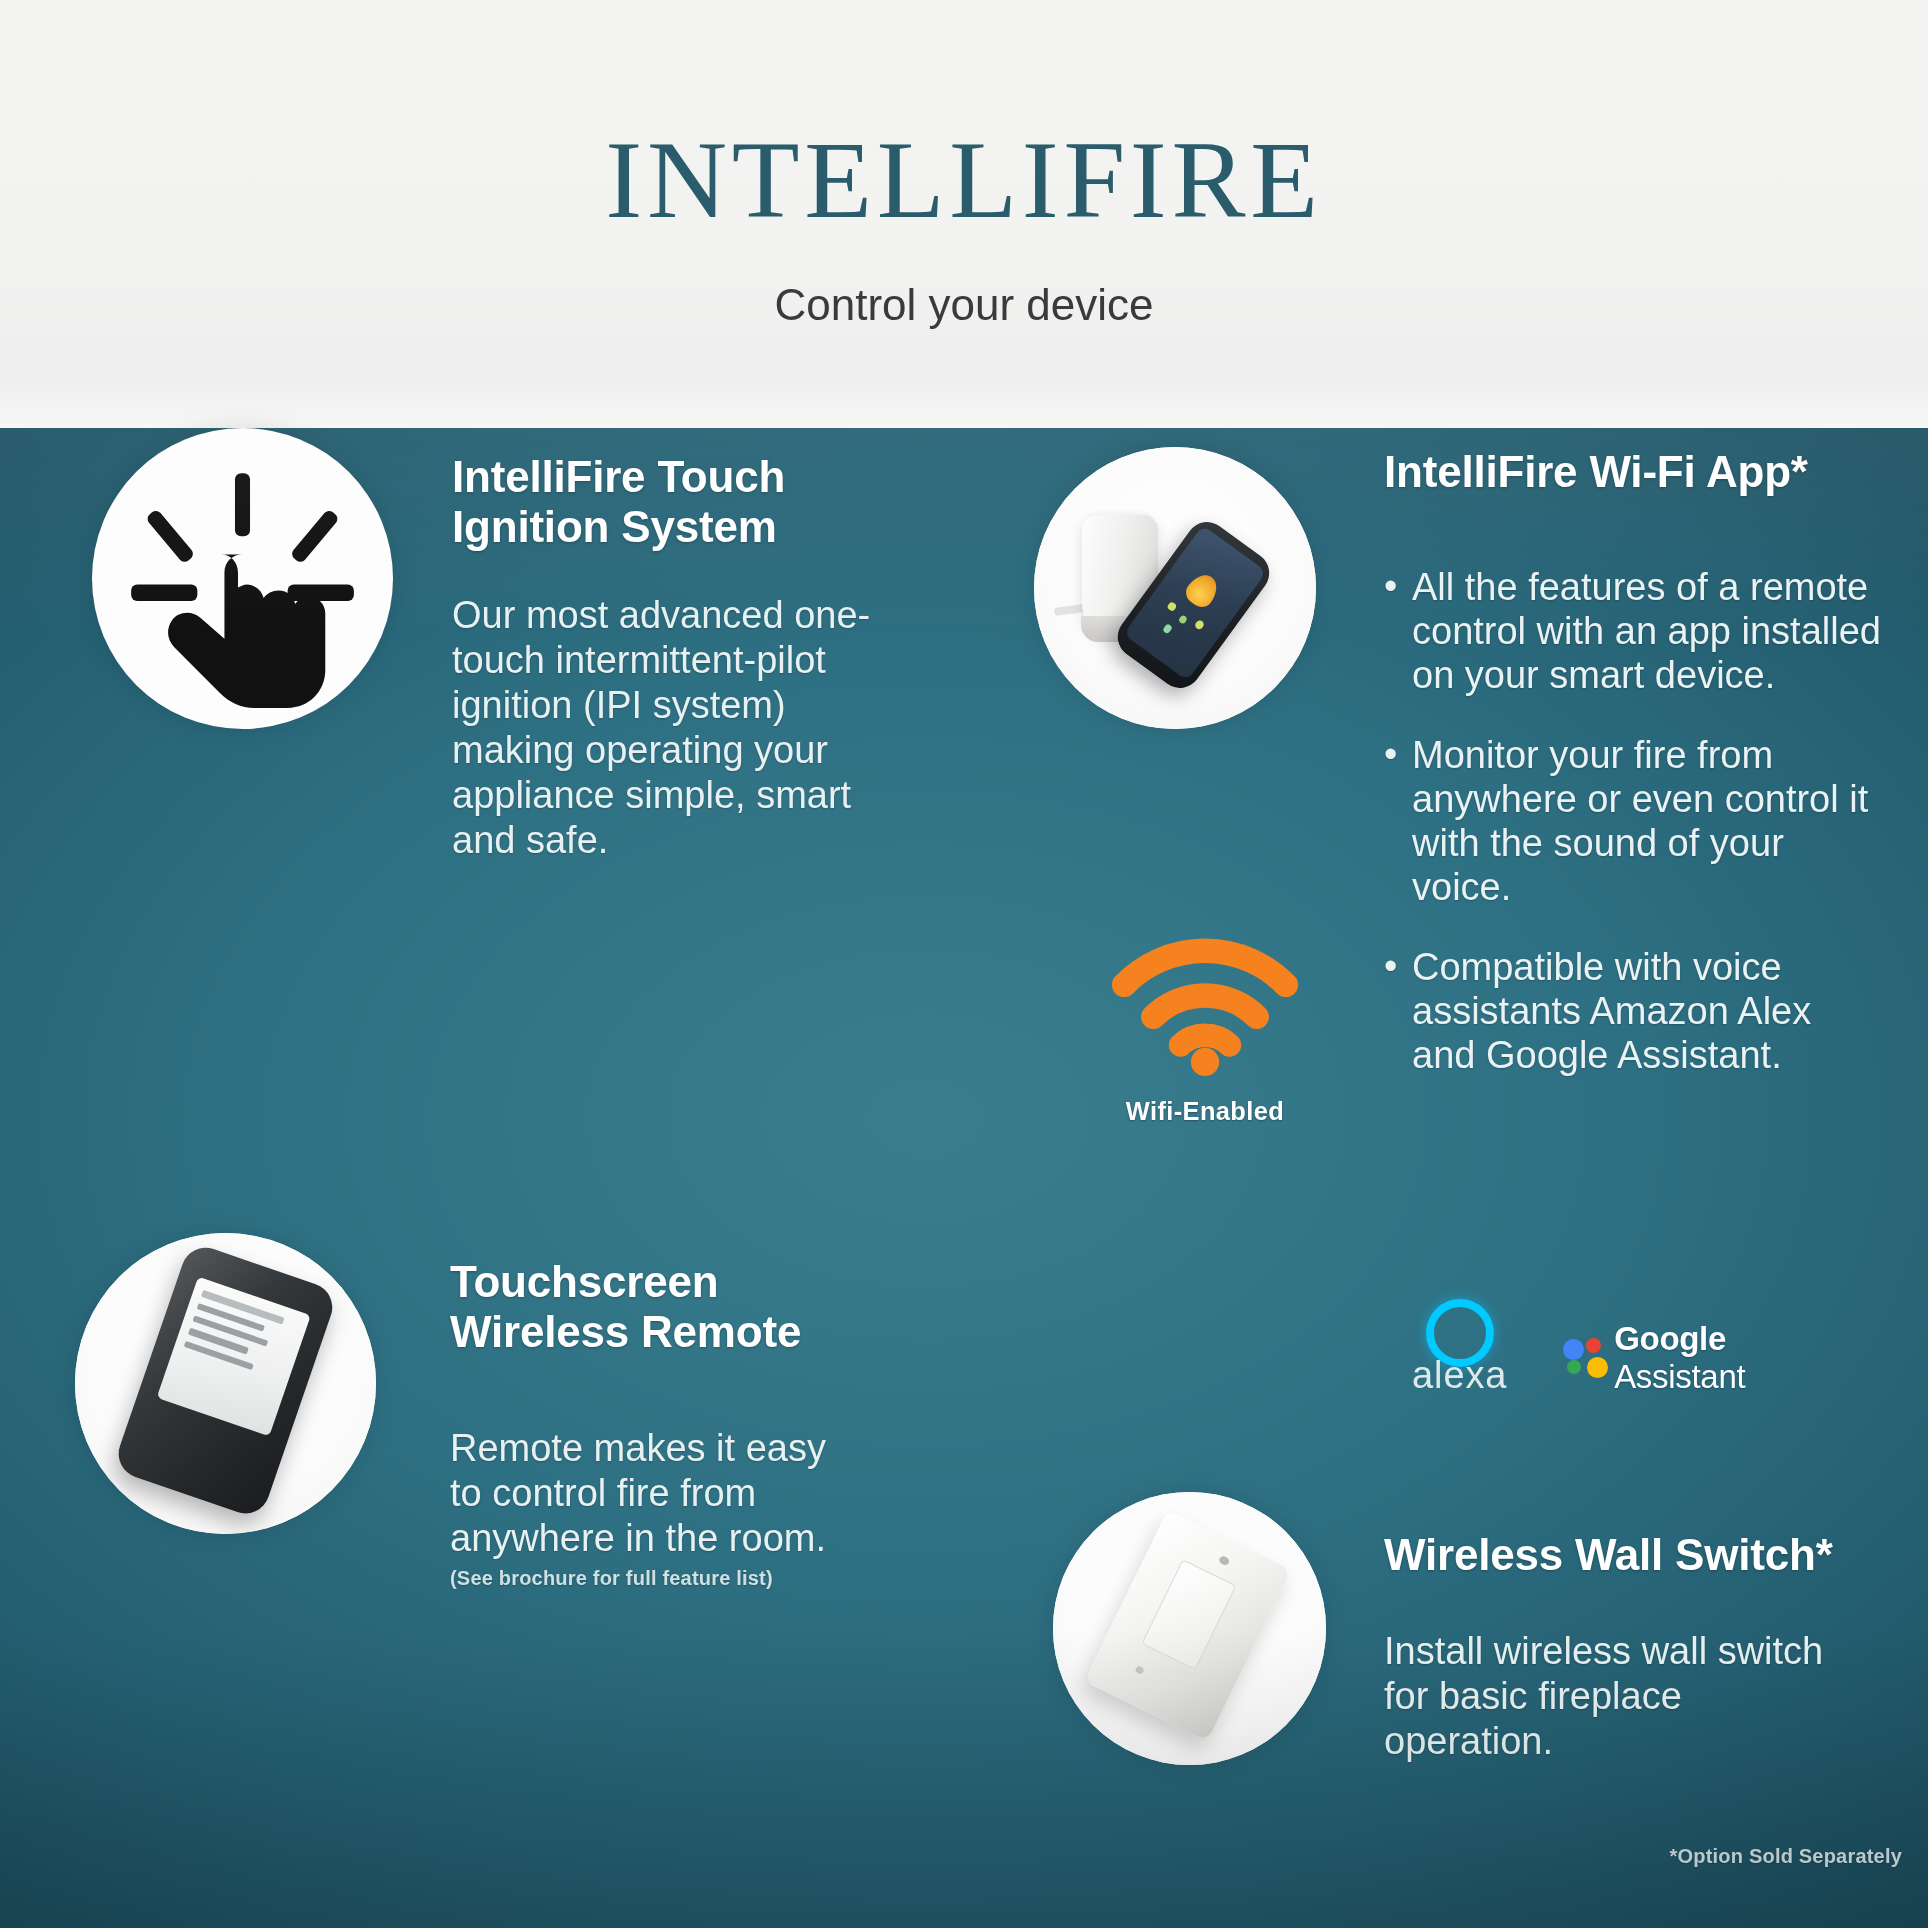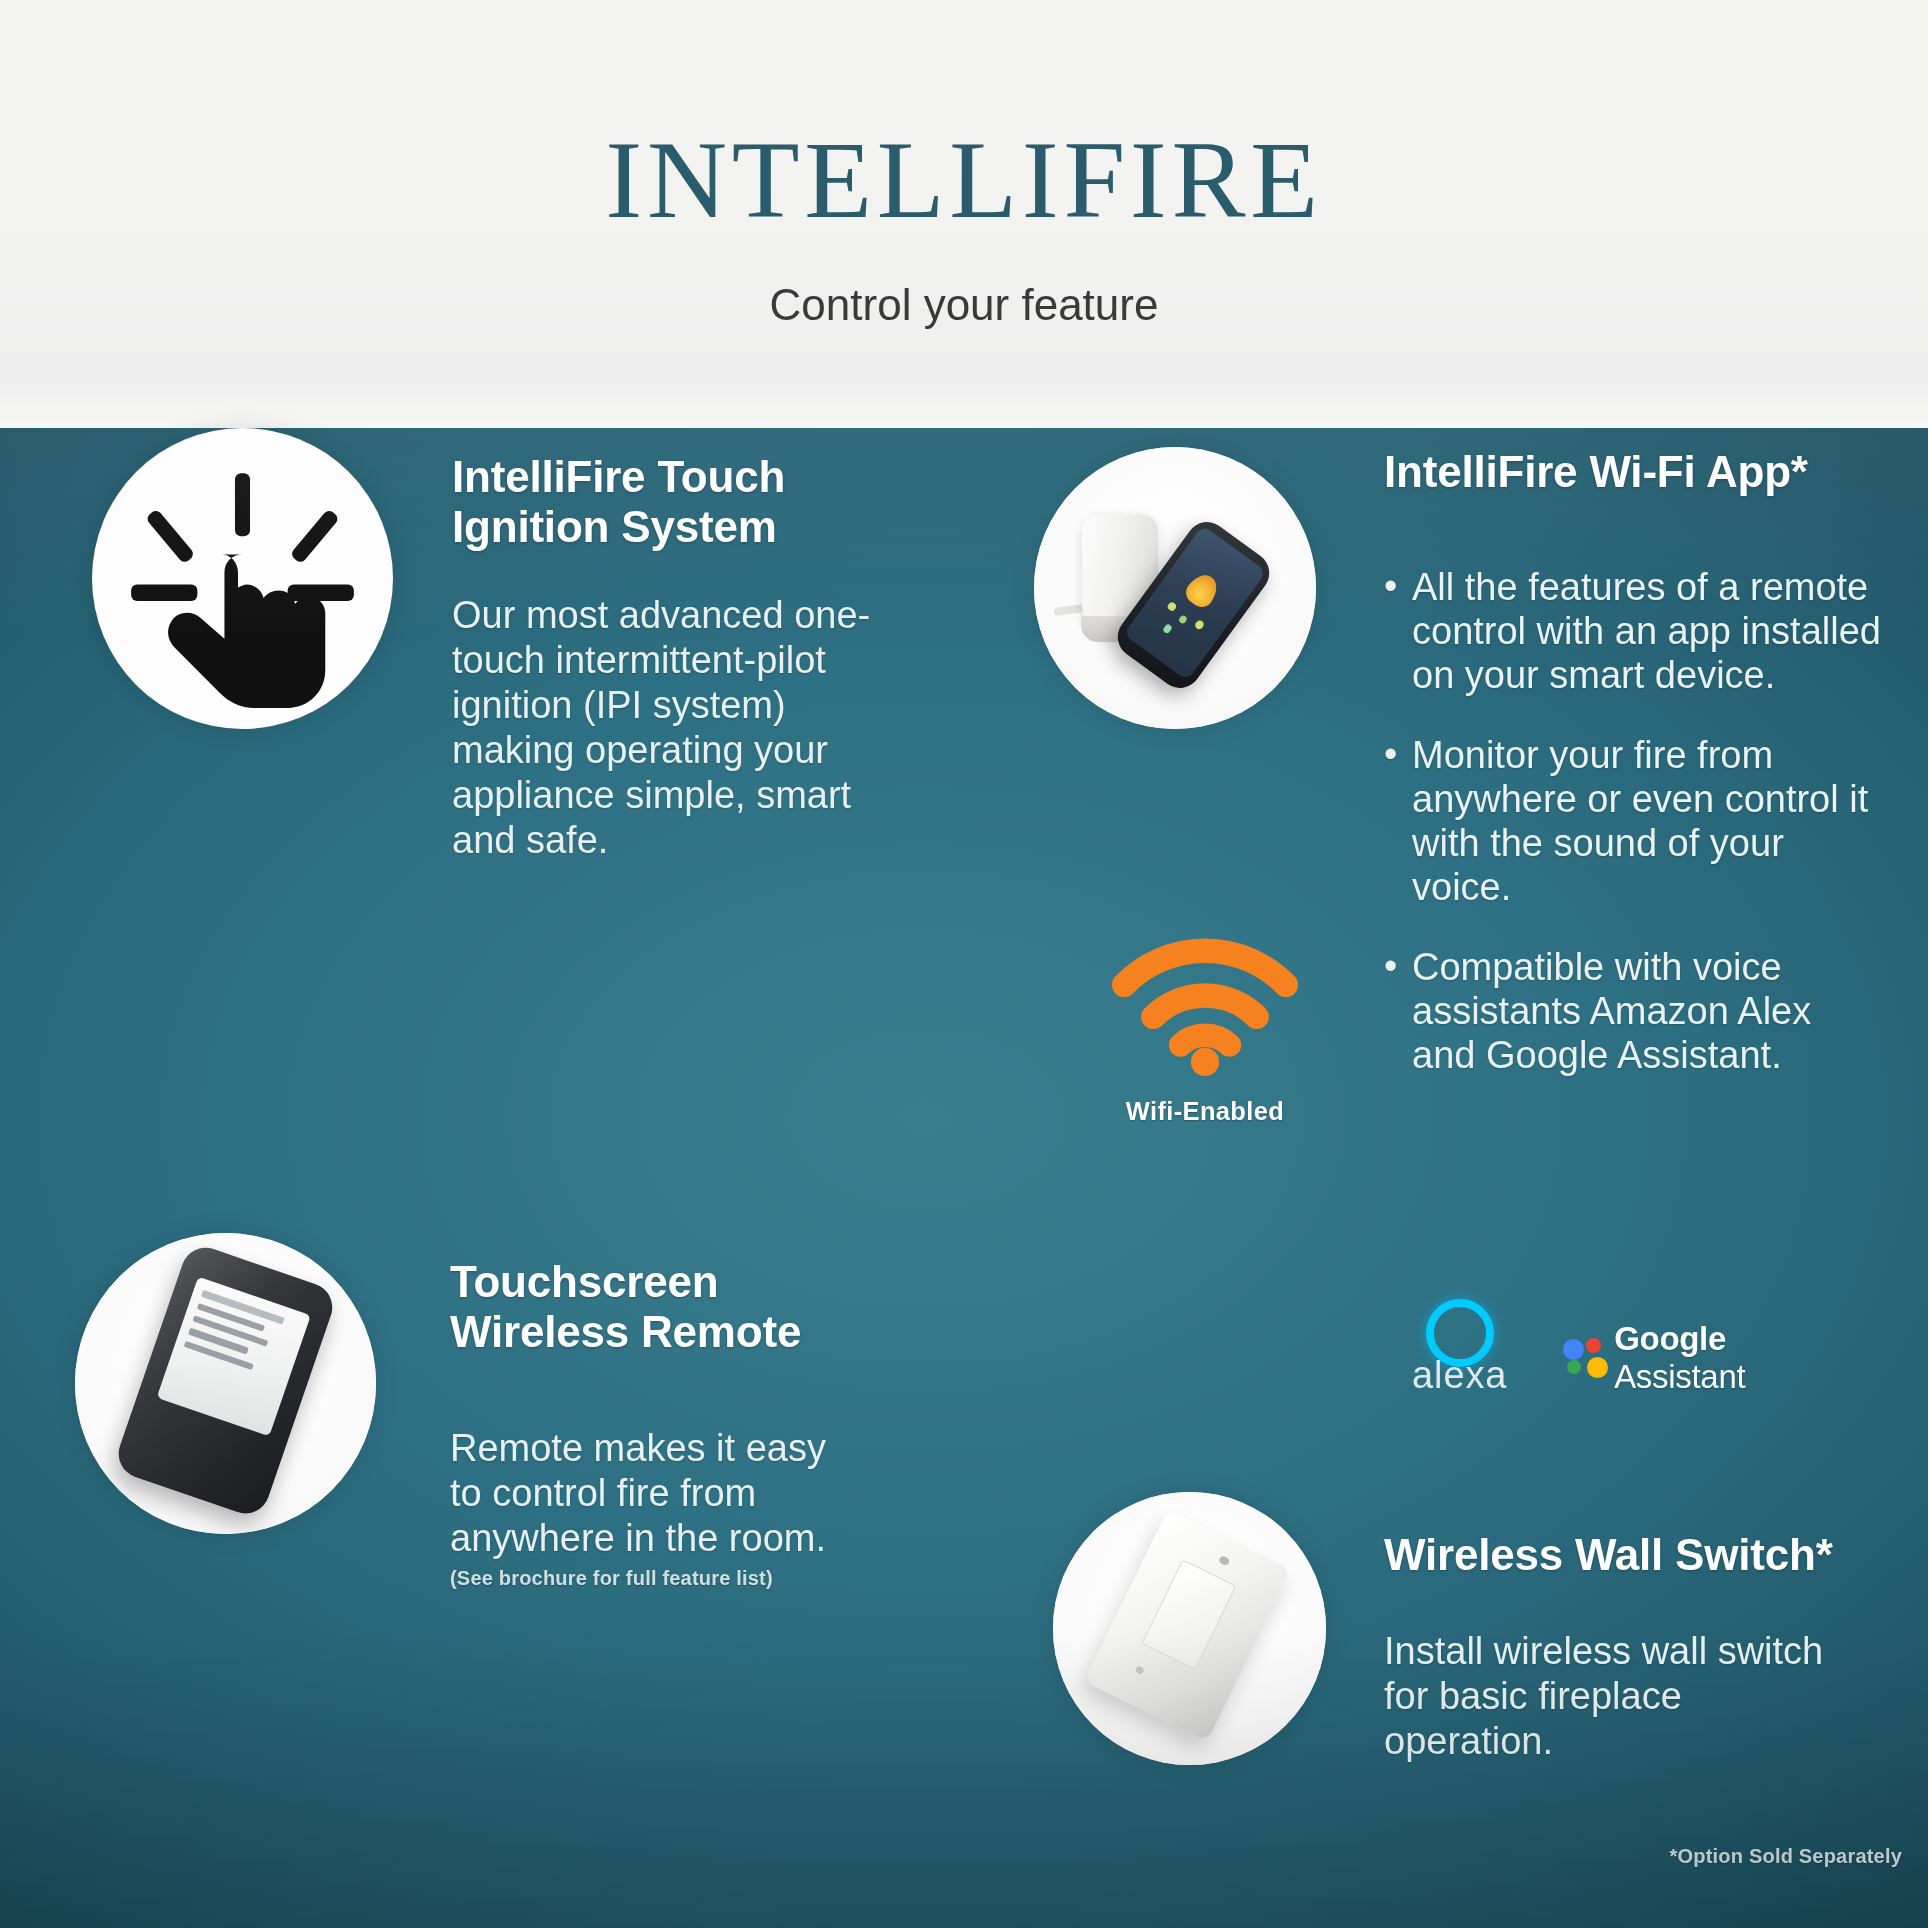--- a/index.html
+++ b/index.html
@@ -187,21 +187,21 @@
            text-shadow:0 0.9px 1.9px rgba(0,0,0,0.28);}
   .ga-word .light{font-weight:400;}
 </style>
 </head>
 <body>
 
 <div id="page">
 
   <div class="header">
     <div class="brand">INTELLIFIRE</div>
-    <div class="tagline">Control your feature</div>
+    <div class="tagline">Control your device</div>
   </div>
 
   <div class="panel">
 
     <div class="block">
       <div class="circle" style="left:92px;top:0px;width:301px;height:301px;">
         <svg class="touch-icon" viewBox="0 0 200 200">
           <g fill="#111111">
             <rect x="95" y="30" width="10" height="42" rx="4"></rect>
             <rect x="47" y="52" width="10" height="40" rx="4" transform="rotate(-40 52 72)"></rect>

